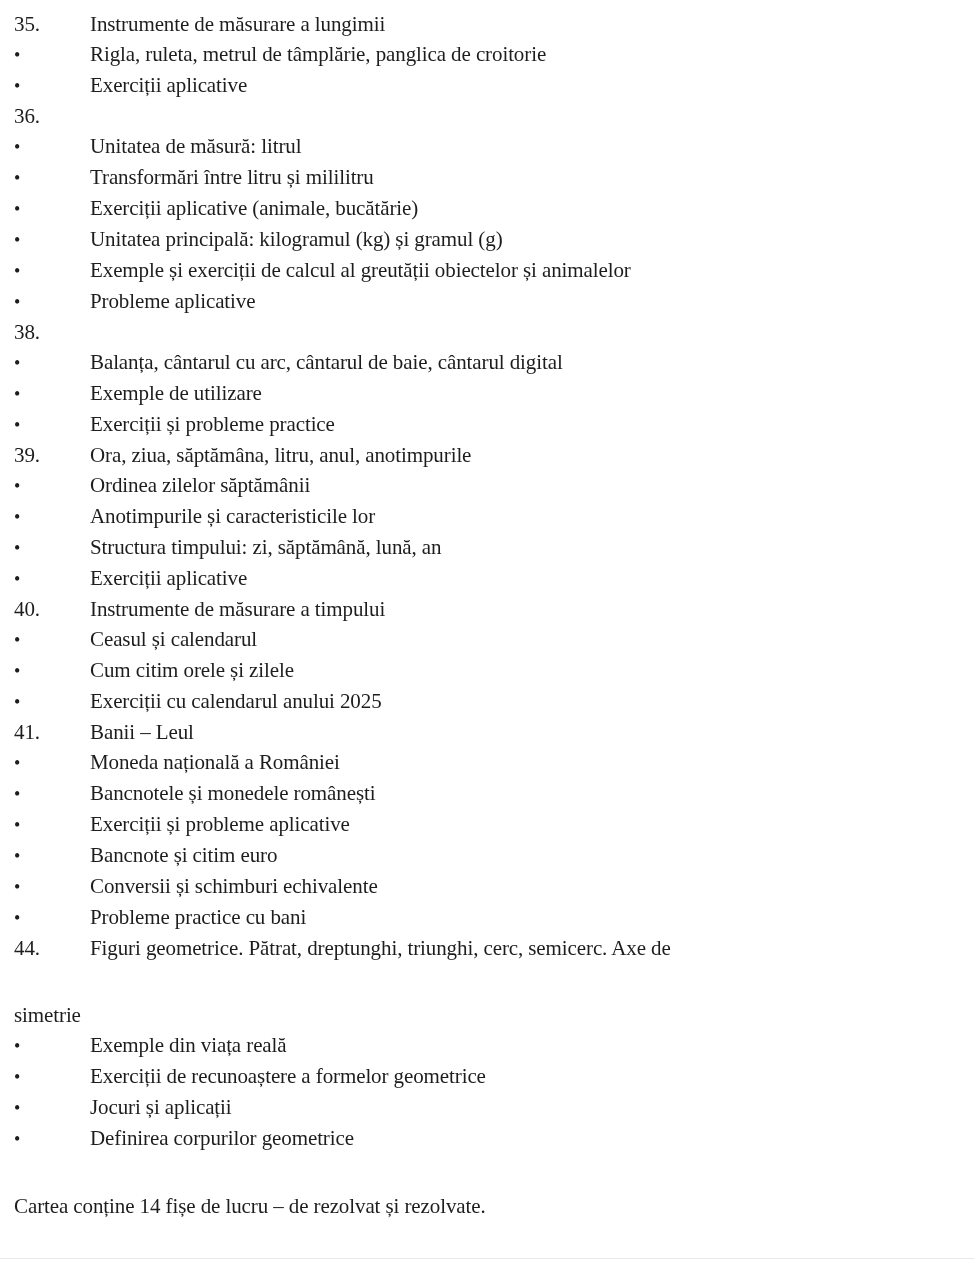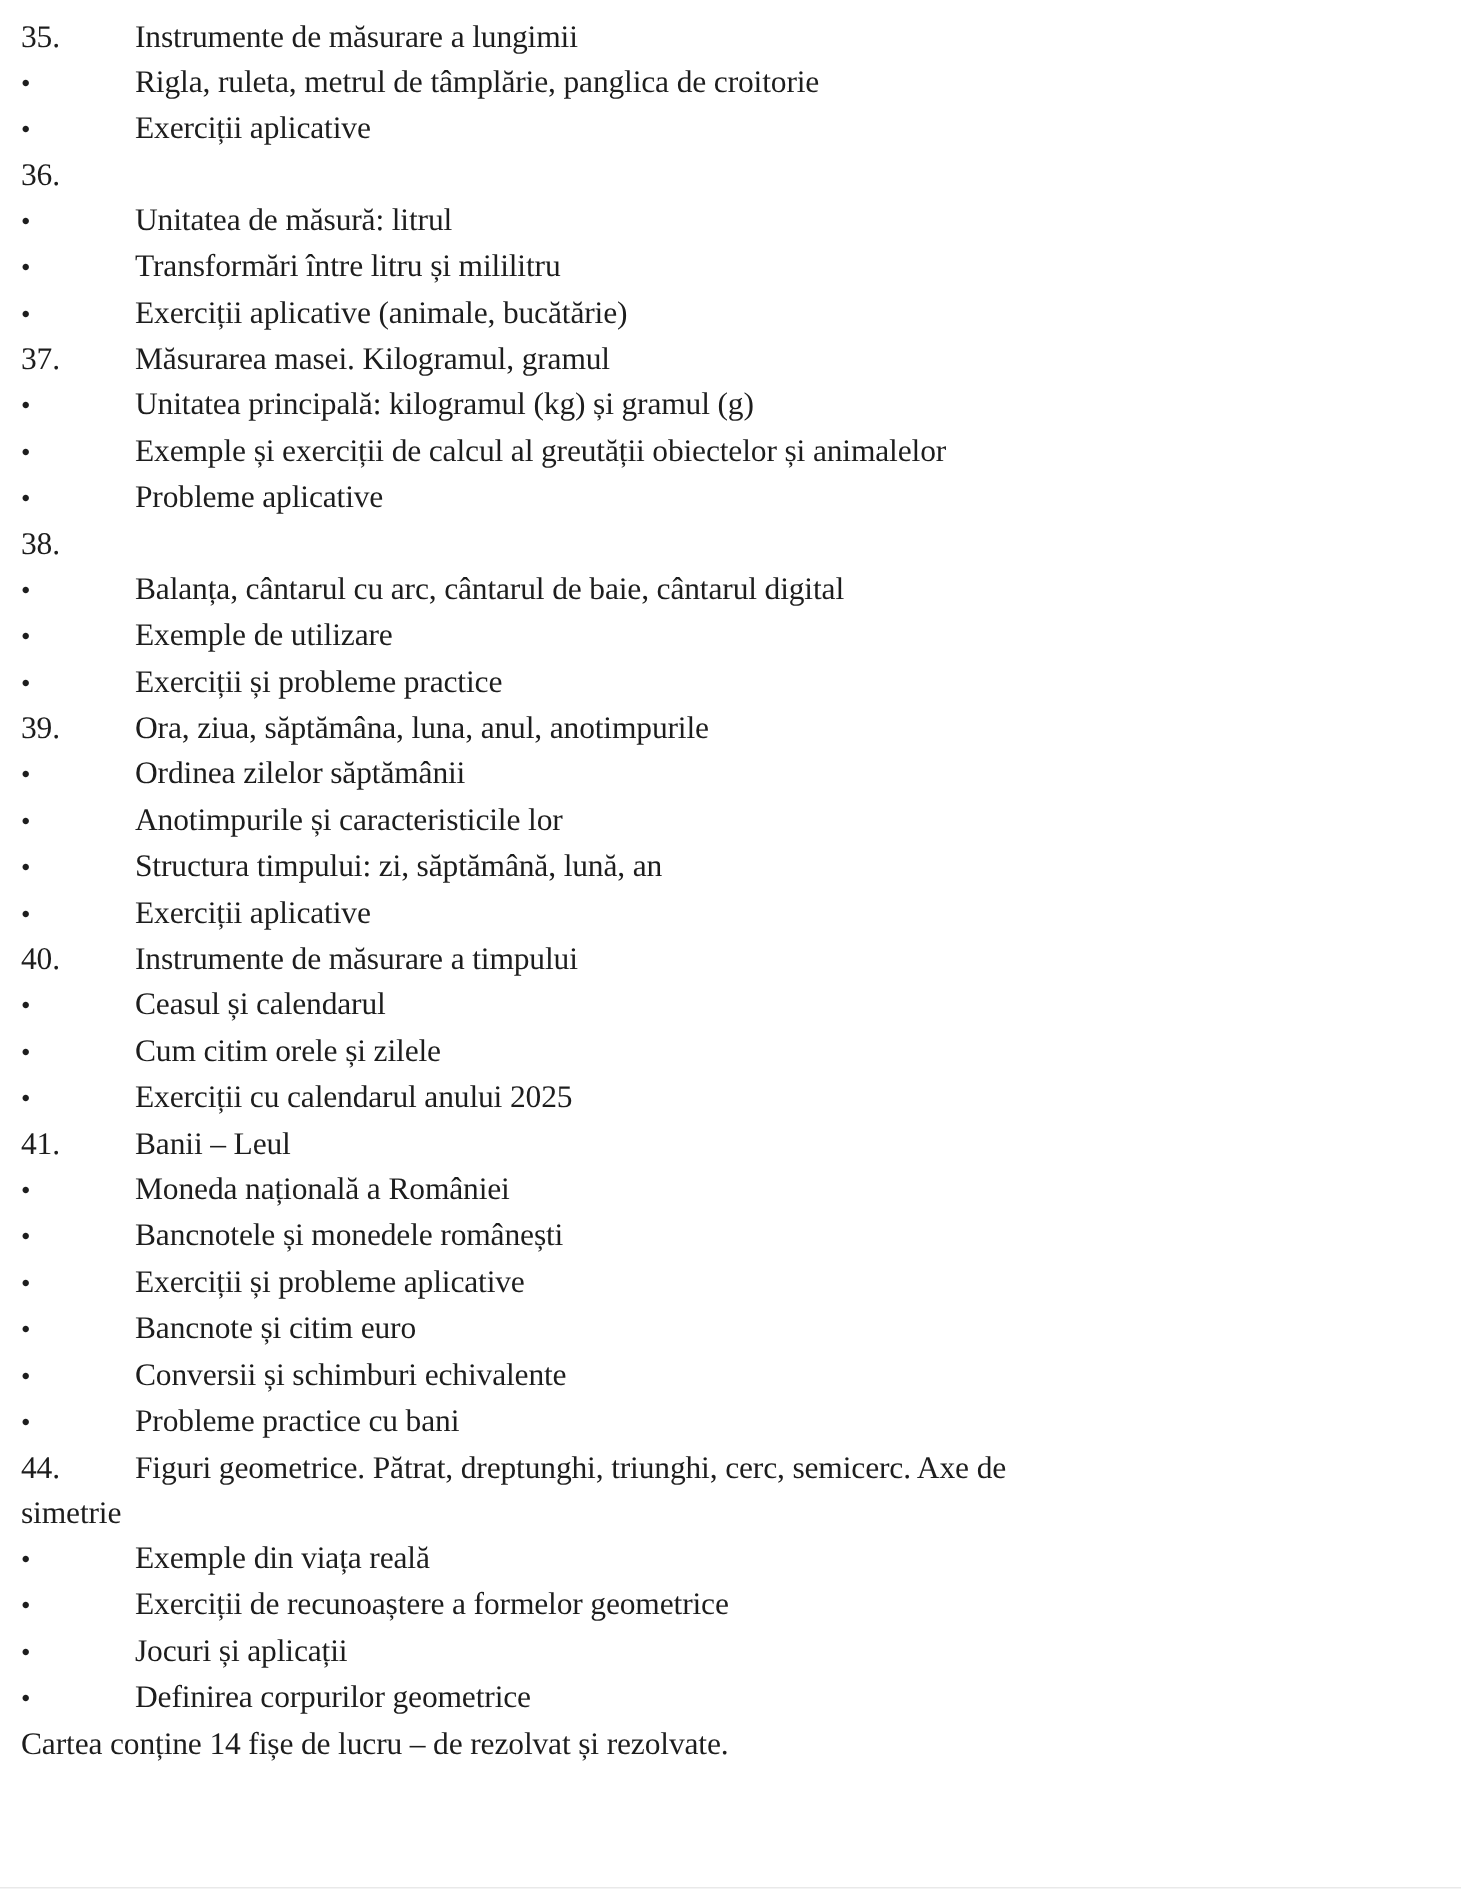--- a/index.html
+++ b/index.html
@@ -28,20 +28,21 @@
     white-space: nowrap;
   }
   .marker {
     flex: 0 0 76px;
   }
   .marker.bullet {
     font-size: 18px;
   }
   .line.no-indent .text {
     margin-left: 0;
+    margin-top: 37px;
   }
   .bottom-rule {
     position: absolute;
     left: 0;
     top: 1258px;
     width: 100%;
     height: 1px;
     background: #e9e9e9;
   }
 </style>
@@ -71,24 +72,20 @@
   </div>
       <div class="line">
     <span class="marker bullet">•</span>
     <span class="text">Transformări între litru și mililitru</span>
   </div>
       <div class="line">
     <span class="marker bullet">•</span>
     <span class="text">Exerciții aplicative (animale, bucătărie)</span>
   </div>
       <div class="line">
-    <span class="marker">37.</span>
-    <span class="text">Măsurarea masei. Kilogramul, gramul</span>
-  </div>
-      <div class="line">
     <span class="marker bullet">•</span>
     <span class="text">Unitatea principală: kilogramul (kg) și gramul (g)</span>
   </div>
       <div class="line">
     <span class="marker bullet">•</span>
     <span class="text">Exemple și exerciții de calcul al greutății obiectelor și animalelor</span>
   </div>
       <div class="line">
     <span class="marker bullet">•</span>
     <span class="text">Probleme aplicative</span>
@@ -103,21 +100,21 @@
       <div class="line">
     <span class="marker bullet">•</span>
     <span class="text">Exemple de utilizare</span>
   </div>
       <div class="line">
     <span class="marker bullet">•</span>
     <span class="text">Exerciții și probleme practice</span>
   </div>
       <div class="line">
     <span class="marker">39.</span>
-    <span class="text">Ora, ziua, săptămâna, luna, anul, anotimpurile</span>
+    <span class="text">Ora, ziua, săptămâna, litru, anul, anotimpurile</span>
   </div>
       <div class="line">
     <span class="marker bullet">•</span>
     <span class="text">Ordinea zilelor săptămânii</span>
   </div>
       <div class="line">
     <span class="marker bullet">•</span>
     <span class="text">Anotimpurile și caracteristicile lor</span>
   </div>
       <div class="line">

